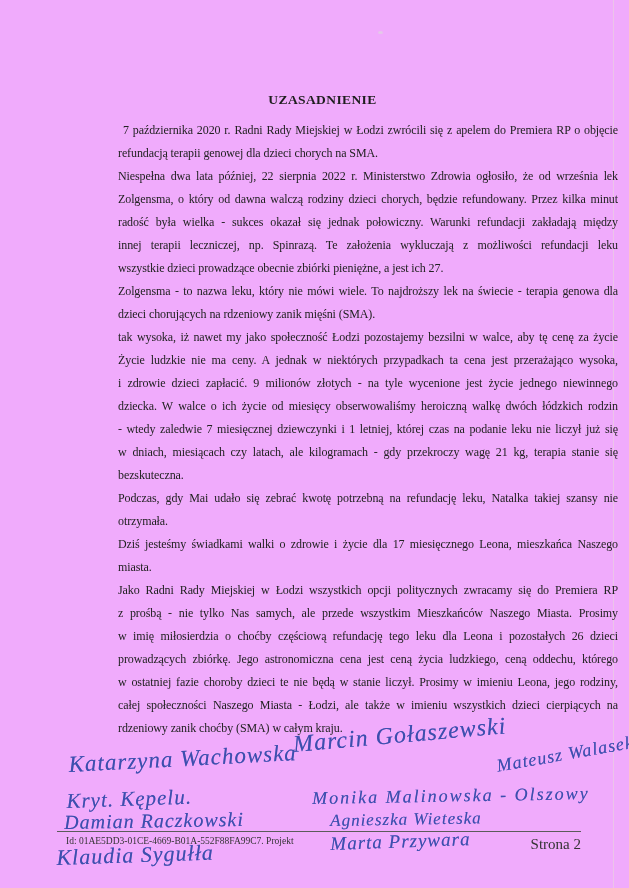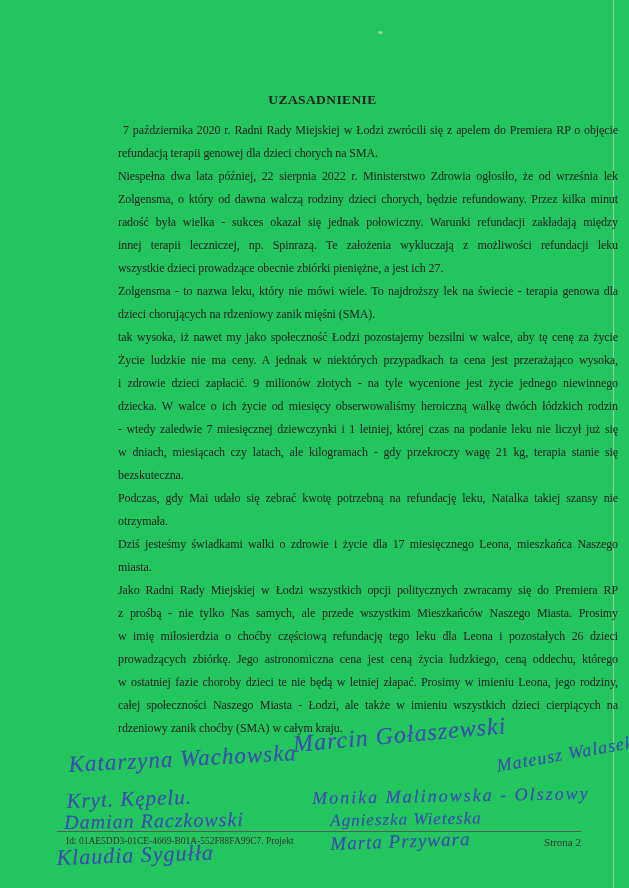--- a/index.html
+++ b/index.html
@@ -1,19 +1,19 @@
 <!DOCTYPE html>
 <html lang="pl"><head>
 <meta charset="utf-8">
 <style>
   html,body{margin:0;padding:0;background:#ffffff;}
   .page{
     position:relative;
     width:629px;height:888px;
-    background:#22c55e;
+    background:#f0abfc;
     font-family:"Liberation Serif", serif;
     color:#1e1e1e;
     overflow:hidden;
   }
   
   .scan-line{
     position:absolute;left:613px;top:0;width:1px;height:888px;
     background:#ead9d9;opacity:.55;
   }
   .scan-dot{
@@ -56,21 +56,21 @@
   .sig9{left:495px;top:756px;font-size:18px;transform:rotate(-10deg);letter-spacing:1px;}
   
   .footer-rule{
     position:absolute;left:57px;top:831px;width:524px;height:1px;
     background:#5b5b5b;
   }
   .footer-id{
     position:absolute;left:66px;top:836px;font-size:9.5px;color:#333;
   }
   .footer-page{
-    position:absolute;right:48px;top:836px;font-size:11px;color:#333;text-align:left;
+    position:absolute;right:48px;top:836px;font-size:15px;color:#333;text-align:left;
   }
 </style>
 </head>
 <body>
 
 <div class="page">
 
   <div class="scan-line"></div>
   <div class="scan-dot"></div>
 
@@ -94,21 +94,21 @@
       <div class="bline">w dniach, miesiącach czy latach, ale kilogramach - gdy przekroczy wagę 21 kg, terapia stanie się</div>
       <div class="bline end">bezskuteczna.</div>
       <div class="bline">Podczas, gdy Mai udało się zebrać kwotę potrzebną na refundację leku, Natalka takiej szansy nie</div>
       <div class="bline end">otrzymała.</div>
       <div class="bline">Dziś jesteśmy świadkami walki o zdrowie i życie dla 17 miesięcznego Leona, mieszkańca Naszego</div>
       <div class="bline end">miasta.</div>
       <div class="bline">Jako Radni Rady Miejskiej w Łodzi wszystkich opcji politycznych zwracamy się do Premiera RP</div>
       <div class="bline">z prośbą - nie tylko Nas samych, ale przede wszystkim Mieszkańców Naszego Miasta. Prosimy</div>
       <div class="bline">w imię miłosierdzia o choćby częściową refundację tego leku dla Leona i pozostałych 26 dzieci</div>
       <div class="bline">prowadzących zbiórkę. Jego astronomiczna cena jest ceną życia ludzkiego, ceną oddechu, którego</div>
-      <div class="bline">w ostatniej fazie choroby dzieci te nie będą w letniej złapać. Prosimy w imieniu Leona, jego rodziny,</div>
+      <div class="bline">w ostatniej fazie choroby dzieci te nie będą w stanie liczył. Prosimy w imieniu Leona, jego rodziny,</div>
       <div class="bline">całej społeczności Naszego Miasta - Łodzi, ale także w imieniu wszystkich dzieci cierpiących na</div>
       <div class="bline end">rdzeniowy zanik choćby (SMA) w całym kraju.</div>
     </div>
 
   <div id="signatures">
       <span class="sig sig1">Katarzyna Wachowska</span>
       <span class="sig sig2">Kryt. Kępelu.</span>
       <span class="sig sig3">Damian Raczkowski</span>
       <span class="sig sig4">Klaudia Sygułła</span>
       <span class="sig sig5">Marcin Gołaszewski</span>

